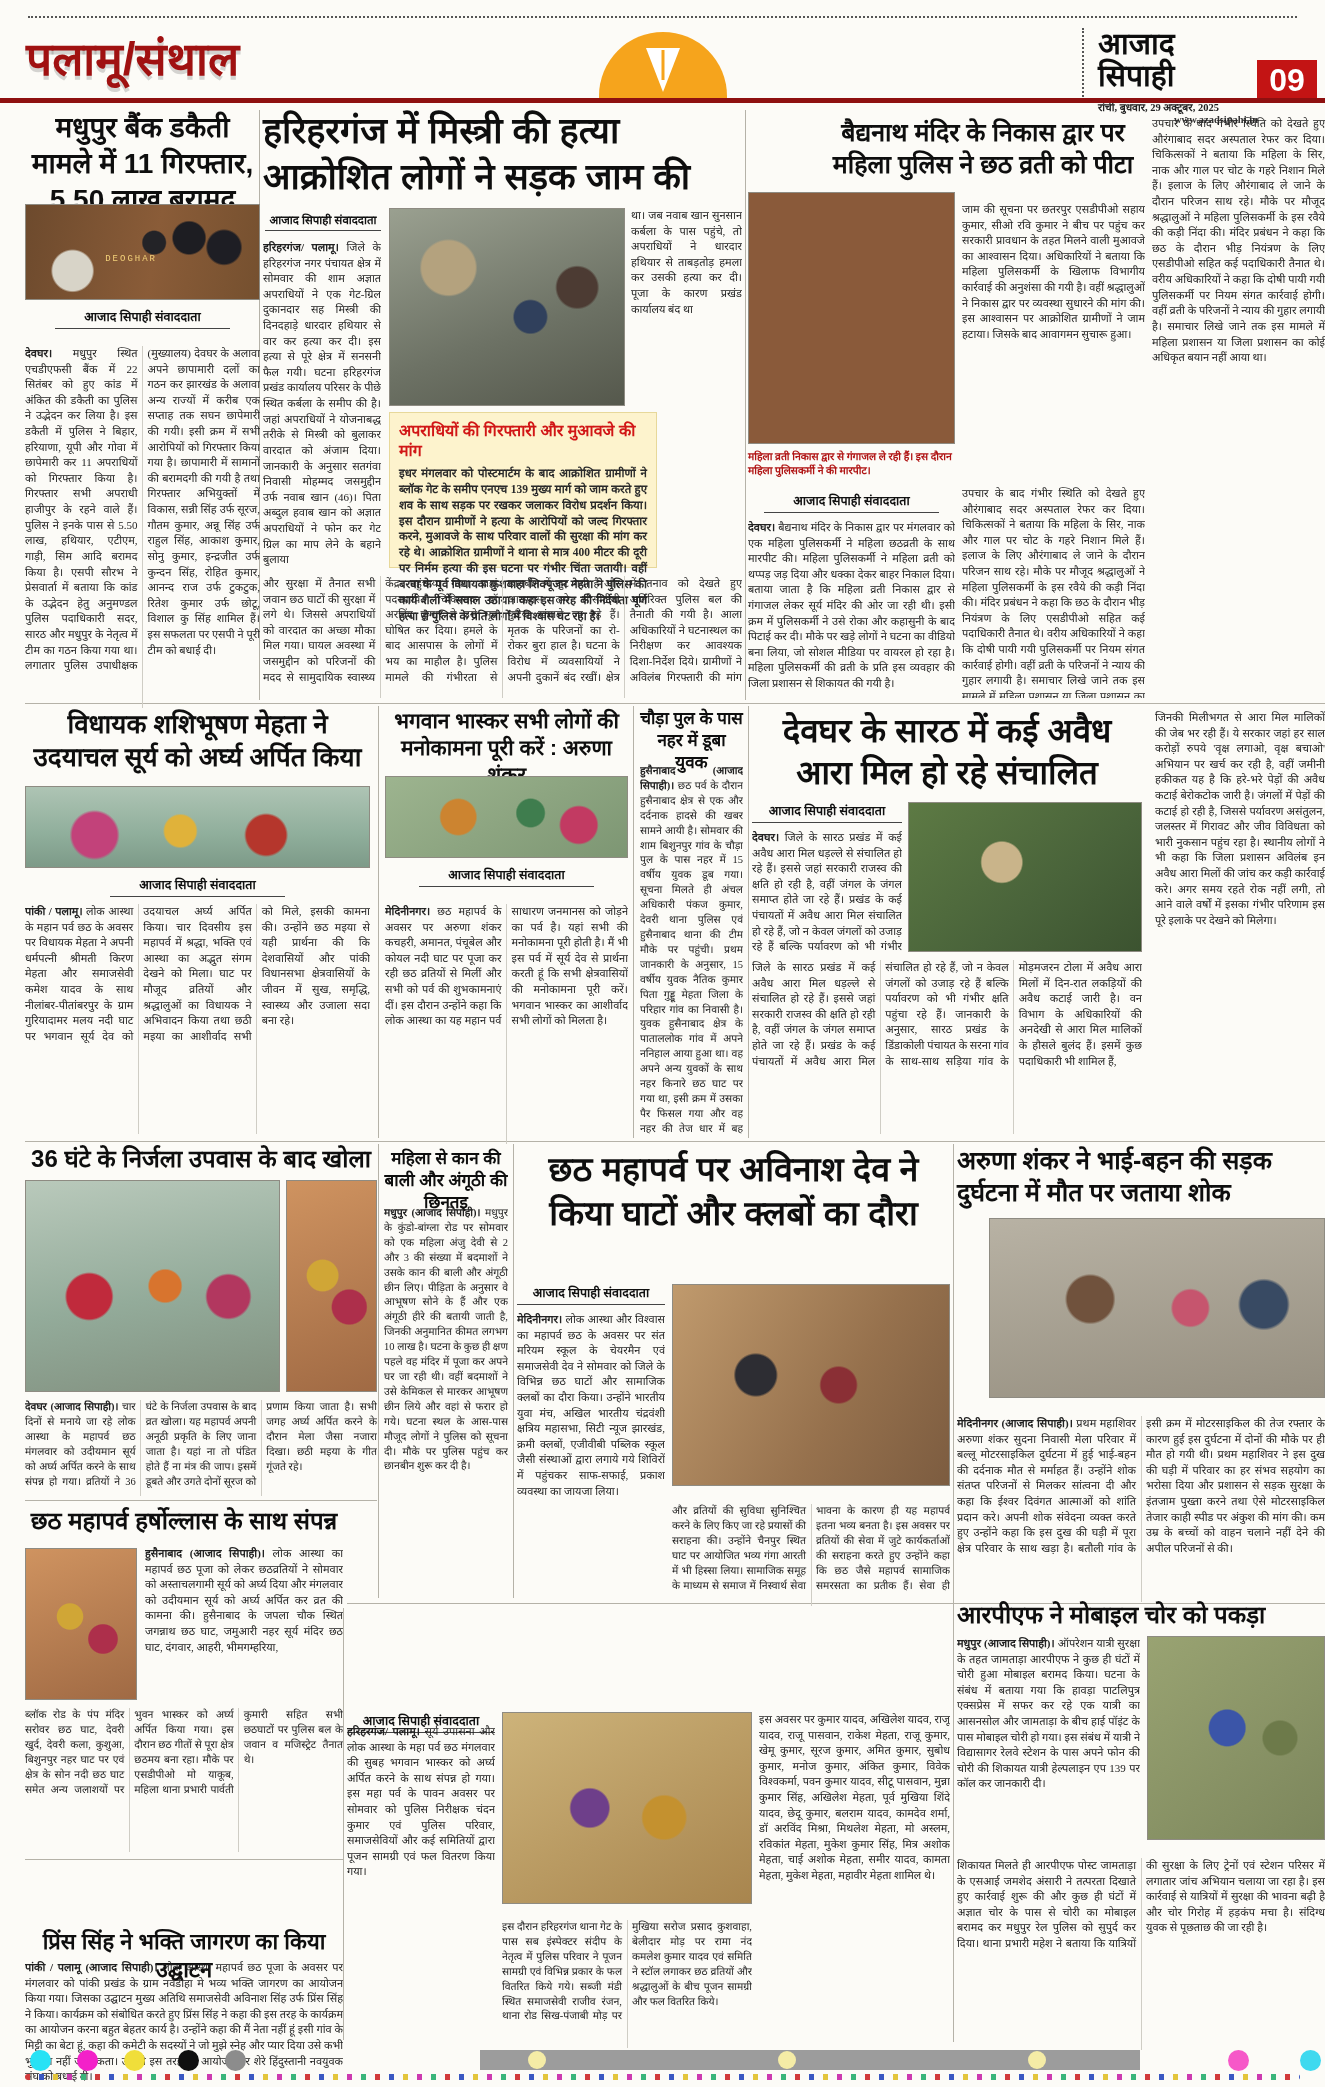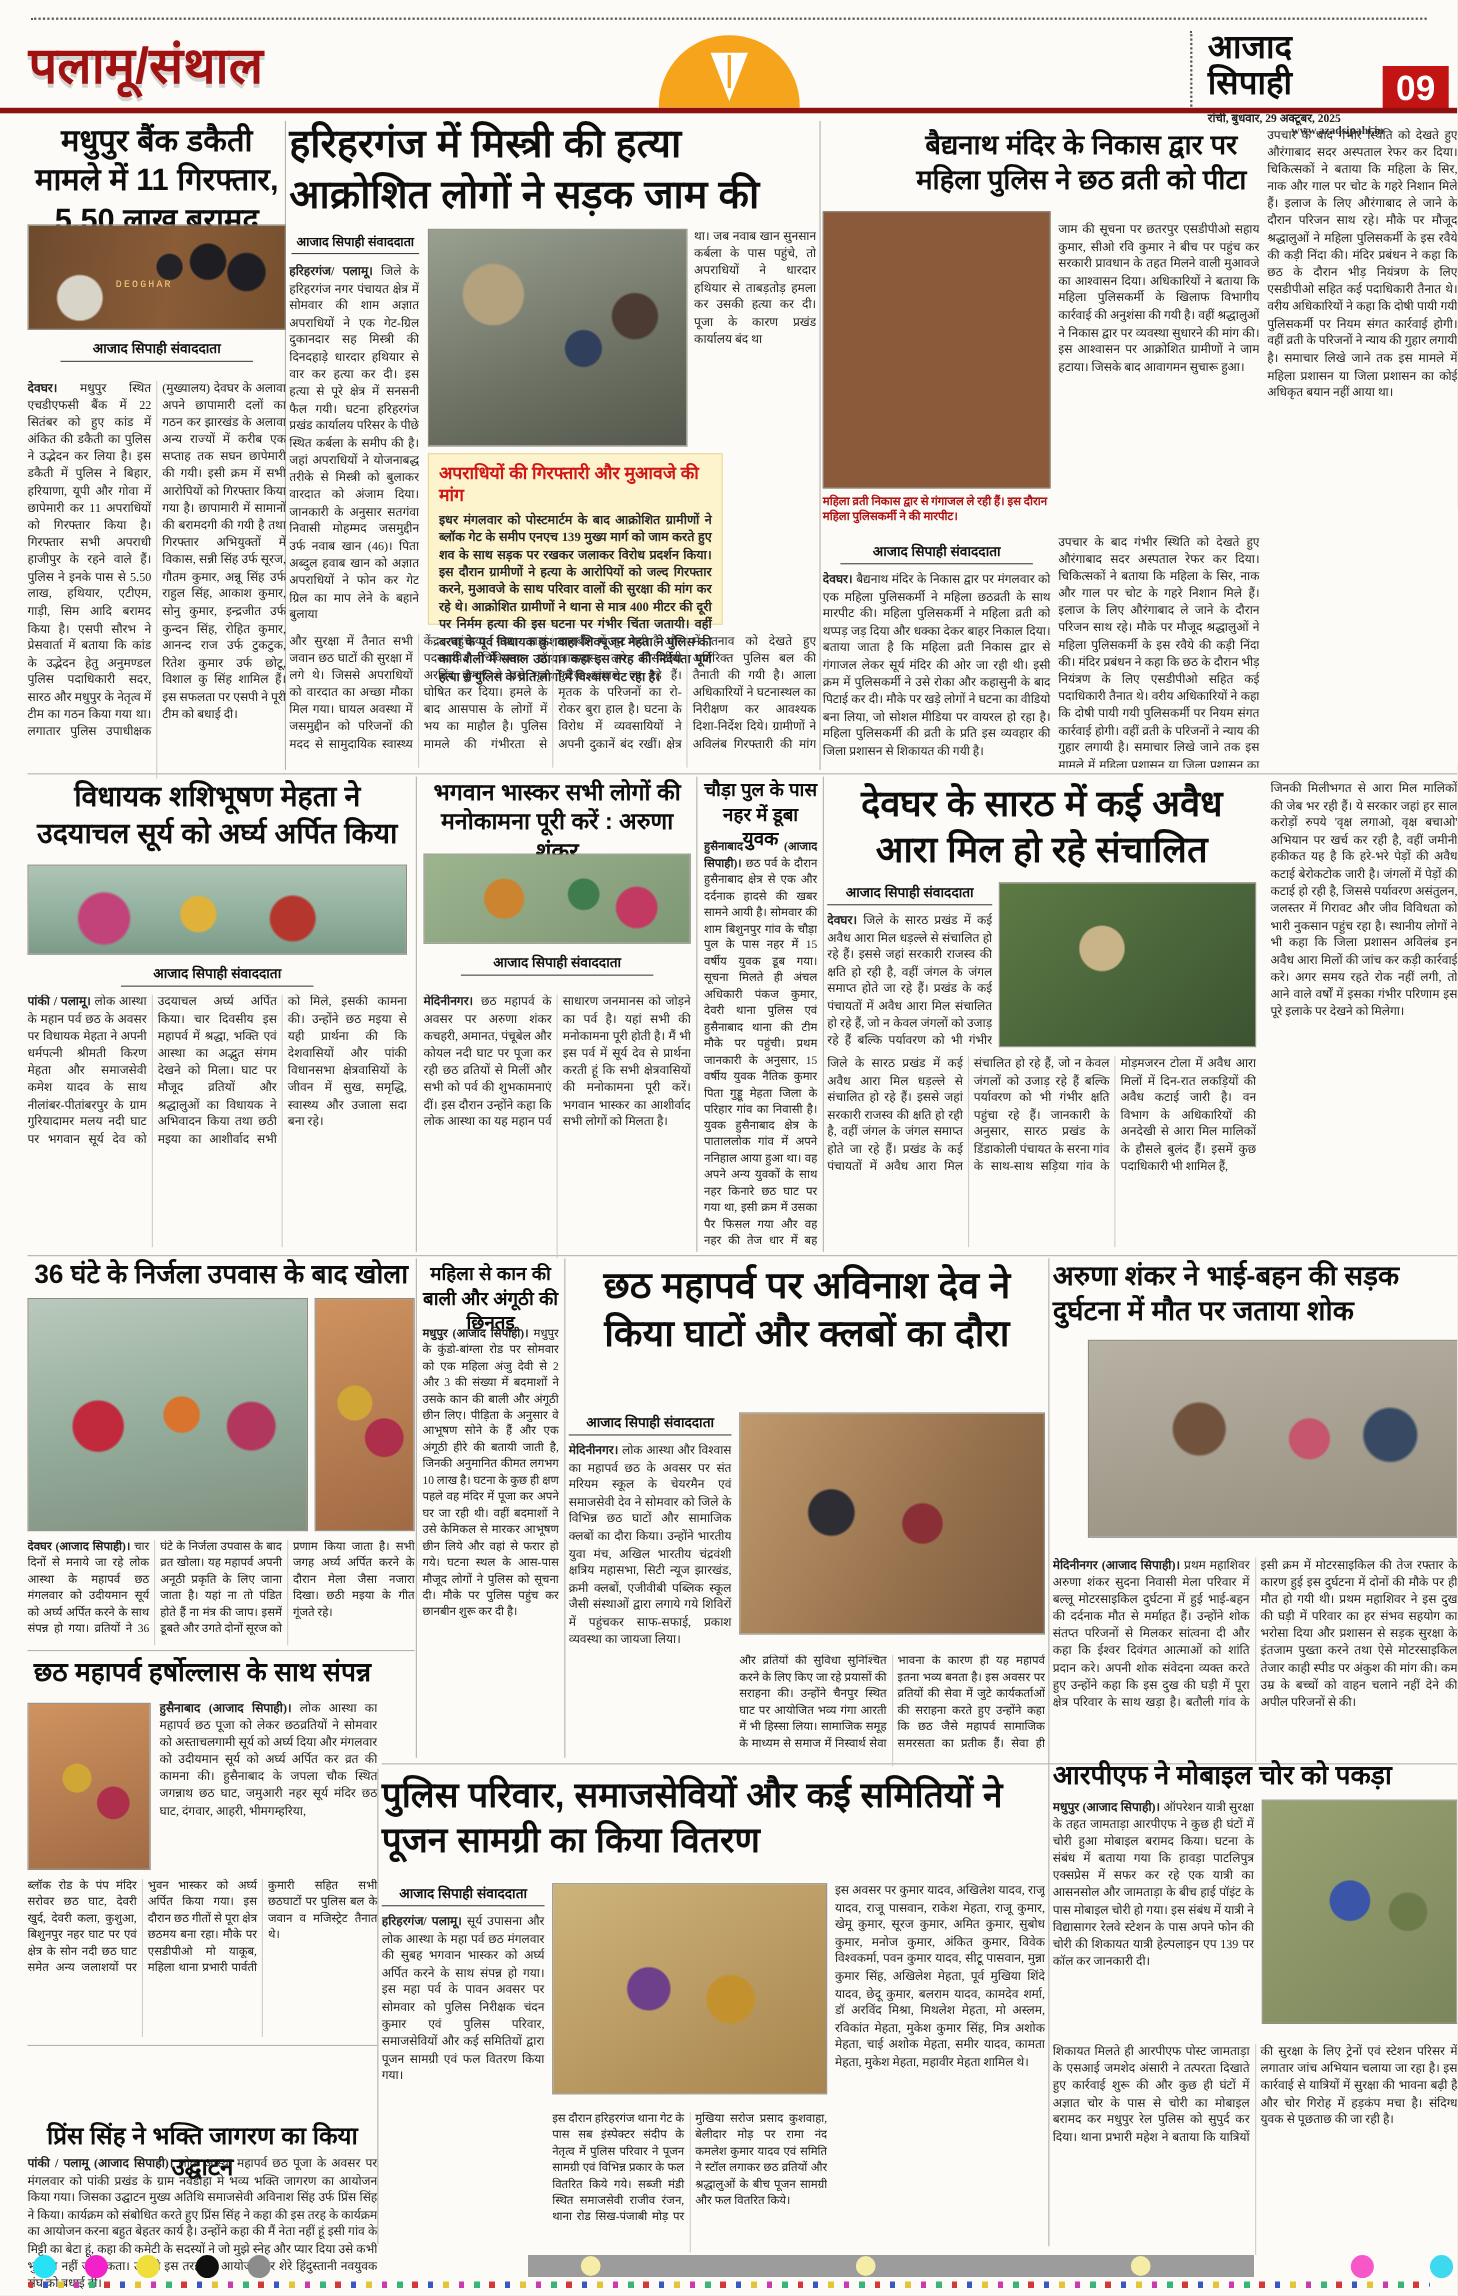--- a/index.html
+++ b/index.html
@@ -187,24 +187,23 @@
     <p class="bd c2" style="left:155px;top:350px;width:278px;height:102px;font-size:10.5px"><span>और व्रतियों की सुविधा सुनिश्चित करने के लिए किए जा रहे प्रयासों की सराहना की। उन्होंने चैनपुर स्थित घाट पर आयोजित भव्य गंगा आरती में भी हिस्सा लिया। सामाजिक समूह के माध्यम से समाज में निस्वार्थ सेवा भावना के कारण ही यह महापर्व इतना भव्य बनता है। इस अवसर पर व्रतियों की सेवा में जुटे कार्यकर्ताओं की सराहना करते हुए उन्होंने कहा कि छठ जैसे महापर्व सामाजिक समरसता का प्रतीक हैं। सेवा ही सबसे बड़ा धर्म है और छठ इस अवसर पर व्रतियों की सेवा का पुण्य सभी को मिलता है।</span></p>
   </section>
 
   <section class="art" style="left:957px;top:1144px;width:368px;height:452px">
     <h2 class="hl left" style="top:0;font-size:25px">अरुणा शंकर ने भाई-बहन की सड़क दुर्घटना में मौत पर जताया शोक</h2>
     <div class="ph p-m" style="left:32px;top:74px;width:336px;height:180px"></div>
     <p class="bd c2" style="left:0;top:262px;width:368px;height:186px"><strong>मेदिनीनगर (आजाद सिपाही)।</strong> <span>प्रथम महाशिवर अरुणा शंकर सुदना निवासी मेला परिवार में बल्लू मोटरसाइकिल दुर्घटना में हुई भाई-बहन की दर्दनाक मौत से मर्माहत हैं। उन्होंने शोक संतप्त परिजनों से मिलकर सांत्वना दी और कहा कि ईश्वर दिवंगत आत्माओं को शांति प्रदान करे। अपनी शोक संवेदना व्यक्त करते हुए उन्होंने कहा कि इस दुख की घड़ी में पूरा क्षेत्र परिवार के साथ खड़ा है। बतौली गांव के इसी क्रम में मोटरसाइकिल की तेज रफ्तार के कारण हुई इस दुर्घटना में दोनों की मौके पर ही मौत हो गयी थी। प्रथम महाशिवर ने इस दुख की घड़ी में परिवार का हर संभव सहयोग का भरोसा दिया और प्रशासन से सड़क सुरक्षा के इंतजाम पुख्ता करने तथा ऐसे मोटरसाइकिल तेजार काही स्पीड पर अंकुश की मांग की। कम उम्र के बच्चों को वाहन चलाने नहीं देने की अपील परिजनों से की।</span></p>
   </section>
 
   <section class="art" style="left:347px;top:1608px;width:603px;height:434px">
-    <h2 class="hl left" style="top:4px;font-size:32px">पुलिस परिवार, समाजसेवियों और कई समितियों ने पूजन सामग्री का किया वितरण</h2>
     <div class="by" style="left:0;top:104px;width:148px">आजाद सिपाही संवाददाता</div>
     <div class="ph p-n" style="left:155px;top:104px;width:250px;height:192px"></div>
-    <p class="bd" style="left:0;top:132px;width:148px;height:298px"><strong>हरिहरगंज/ पलामू।</strong> <span>सूर्य उपासना और लोक आस्था के महा पर्व छठ मंगलवार की सुबह भगवान भास्कर को अर्घ्य अर्पित करने के साथ संपन्न हो गया। इस महा पर्व के पावन अवसर पर सोमवार को पुलिस निरीक्षक चंदन कुमार एवं पुलिस परिवार, समाजसेवियों और कई समितियों द्वारा पूजन सामग्री एवं फल वितरण किया गया।</span></p>
+    <p class="bd" style="left:0;top:116px;width:148px;height:298px"><strong>हरिहरगंज/ पलामू।</strong> <span>सूर्य उपासना और लोक आस्था के महा पर्व छठ मंगलवार की सुबह भगवान भास्कर को अर्घ्य अर्पित करने के साथ संपन्न हो गया। इस महा पर्व के पावन अवसर पर सोमवार को पुलिस निरीक्षक चंदन कुमार एवं पुलिस परिवार, समाजसेवियों और कई समितियों द्वारा पूजन सामग्री एवं फल वितरण किया गया।</span></p>
     <p class="bd c2" style="left:155px;top:302px;width:250px;height:128px;font-size:10.5px"><span>इस दौरान हरिहरगंज थाना गेट के पास सब इंस्पेक्टर संदीप के नेतृत्व में पुलिस परिवार ने पूजन सामग्री एवं विभिन्न प्रकार के फल वितरित किये गये। सब्जी मंडी स्थित समाजसेवी राजीव रंजन, थाना रोड सिख-पंजाबी मोड़ पर मुखिया सरोज प्रसाद कुशवाहा, बेलीदार मोड़ पर रामा नंद कमलेश कुमार यादव एवं समिति ने स्टॉल लगाकर छठ व्रतियों और श्रद्धालुओं के बीच पूजन सामग्री और फल वितरित किये।</span></p>
     <p class="bd" style="left:412px;top:104px;width:191px;height:326px"><span>इस अवसर पर कुमार यादव, अखिलेश यादव, राजू यादव, राजू पासवान, राकेश मेहता, राजू कुमार, खेमू कुमार, सूरज कुमार, अमित कुमार, सुबोध कुमार, मनोज कुमार, अंकित कुमार, विवेक विश्वकर्मा, पवन कुमार यादव, सीटू पासवान, मुन्ना कुमार सिंह, अखिलेश मेहता, पूर्व मुखिया शिंदे यादव, छेदू कुमार, बलराम यादव, कामदेव शर्मा, डॉ अरविंद मिश्रा, मिथलेश मेहता, मो अस्लम, रविकांत मेहता, मुकेश कुमार सिंह, मित्र अशोक मेहता, चाई अशोक मेहता, समीर यादव, कामता मेहता, मुकेश मेहता, महावीर मेहता शामिल थे।</span></p>
   </section>
 
   <section class="art" style="left:957px;top:1600px;width:368px;height:442px">
     <h2 class="hl left" style="top:0;font-size:24px">आरपीएफ ने मोबाइल चोर को पकड़ा</h2>
     <p class="bd" style="left:0;top:36px;width:183px;height:204px"><strong>मधुपुर (आजाद सिपाही)।</strong> <span>ऑपरेशन यात्री सुरक्षा के तहत जामताड़ा आरपीएफ ने कुछ ही घंटों में चोरी हुआ मोबाइल बरामद किया। घटना के संबंध में बताया गया कि हावड़ा पाटलिपुत्र एक्सप्रेस में सफर कर रहे एक यात्री का आसनसोल और जामताड़ा के बीच हाई पॉइंट के पास मोबाइल चोरी हो गया। इस संबंध में यात्री ने विद्यासागर रेलवे स्टेशन के पास अपने फोन की चोरी की शिकायत यात्री हेल्पलाइन एप 139 पर कॉल कर जानकारी दी।</span></p>
     <div class="ph p-o" style="left:190px;top:36px;width:178px;height:204px"></div>
     <p class="bd c2" style="left:0;top:248px;width:368px;height:192px"><span>शिकायत मिलते ही आरपीएफ पोस्ट जामताड़ा के एसआई जमशेद अंसारी ने तत्परता दिखाते हुए कार्रवाई शुरू की और कुछ ही घंटों में अज्ञात चोर के पास से चोरी का मोबाइल बरामद कर मधुपुर रेल पुलिस को सुपुर्द कर दिया। थाना प्रभारी महेश ने बताया कि यात्रियों की सुरक्षा के लिए ट्रेनों एवं स्टेशन परिसर में लगातार जांच अभियान चलाया जा रहा है। इस कार्रवाई से यात्रियों में सुरक्षा की भावना बढ़ी है और चोर गिरोह में हड़कंप मचा है। संदिग्ध युवक से पूछताछ की जा रही है।</span></p>
   </section>

